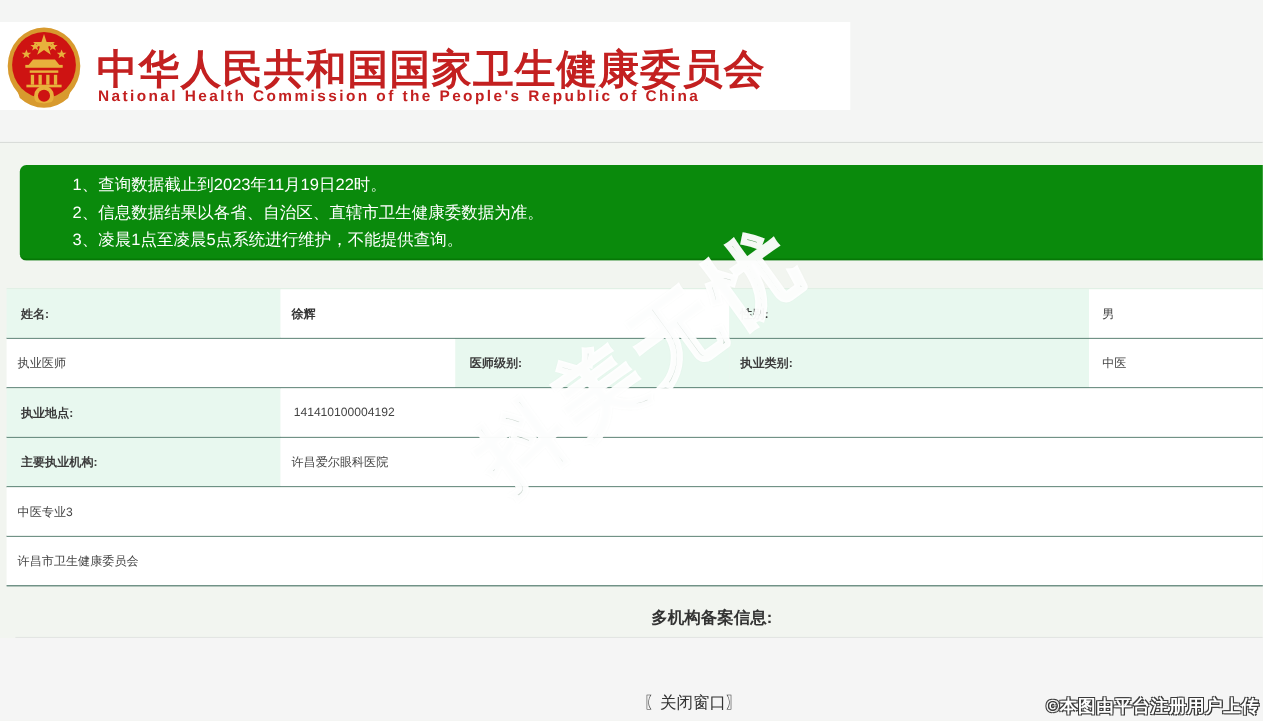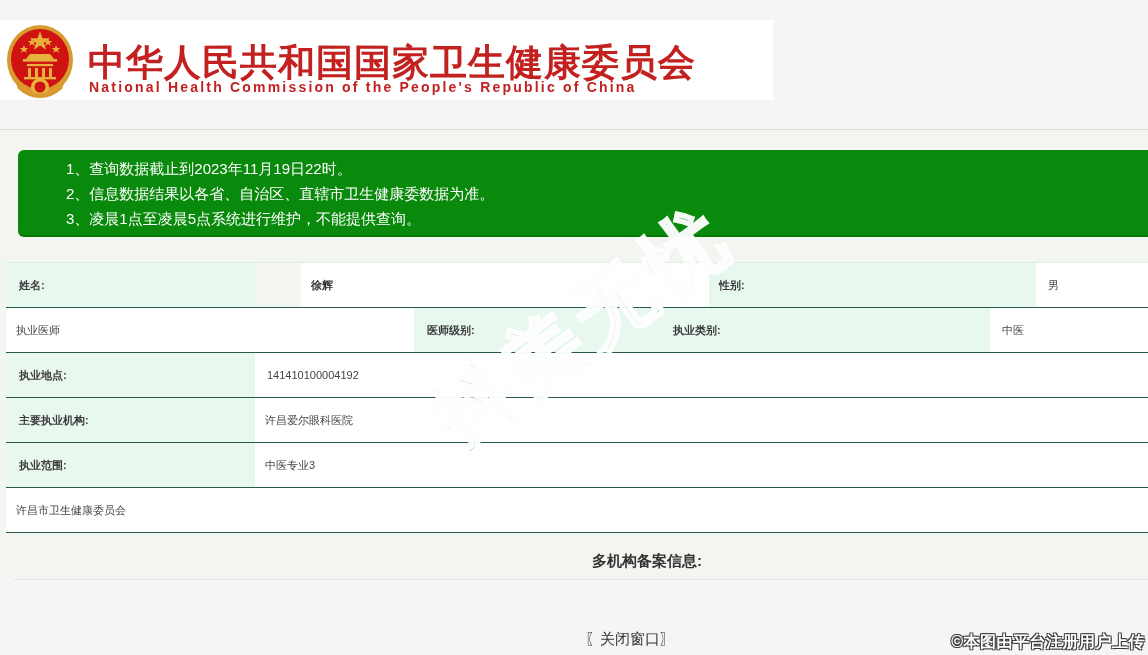--- a/index.html
+++ b/index.html
@@ -40,21 +40,21 @@
   .rec-table { position:absolute; left:6px; top:262px; width:1282px; border-top:1px solid #dcefe3; }
   .rec-row { display:flex; height:45px; border-bottom:1px solid #26594a; }
   .cell { display:flex; align-items:center; height:100%; font-size:11px; }
   .lbl { background:#e8f8ef; font-weight:bold; color:#3b3b3b; }
   .val { background:#ffffff; color:#444444; }
   .c1 { width:249px; padding-left:13px; }
   .c2 { width:408px; padding-left:10px; }
   .c3 { width:327px; padding-left:10px; }
   .c4 { flex:1; padding-left:12px; }
   .wide { flex:1; padding-left:10px; }
-  .bold-val { font-weight:bold; color:#333333;margin-left:46px; }
+  .bold-val { font-weight:bold; color:#333333; }
 
   
   .multi-org {
     position:absolute; left:6px; top:552px; width:1282px;
     text-align:center; font-size:15px; font-weight:bold; color:#333333;
   }
   .close-window {
     position:absolute; left:0; top:630px; width:1260px;
     text-align:center; font-size:15px; color:#333333; cursor:pointer;
   }
@@ -131,21 +131,20 @@
   </div>
   <div class="rec-row">
     <div class="cell lbl c1">执业地点:</div>
     <div class="cell val c4">141410100004192</div>
   </div>
   <div class="rec-row">
     <div class="cell lbl c1">主要执业机构:</div>
     <div class="cell val wide">许昌爱尔眼科医院</div>
   </div>
   <div class="rec-row">
-    <div class="cell lbl c1">执业范围:</div>
     <div class="cell val wide">中医专业3</div>
   </div>
   <div class="rec-row">
     <div class="cell val wide">许昌市卫生健康委员会</div>
   </div>
 </div>
 
 <div class="multi-org">多机构备案信息:</div>
 <div class="divider-bottom"></div>
 

